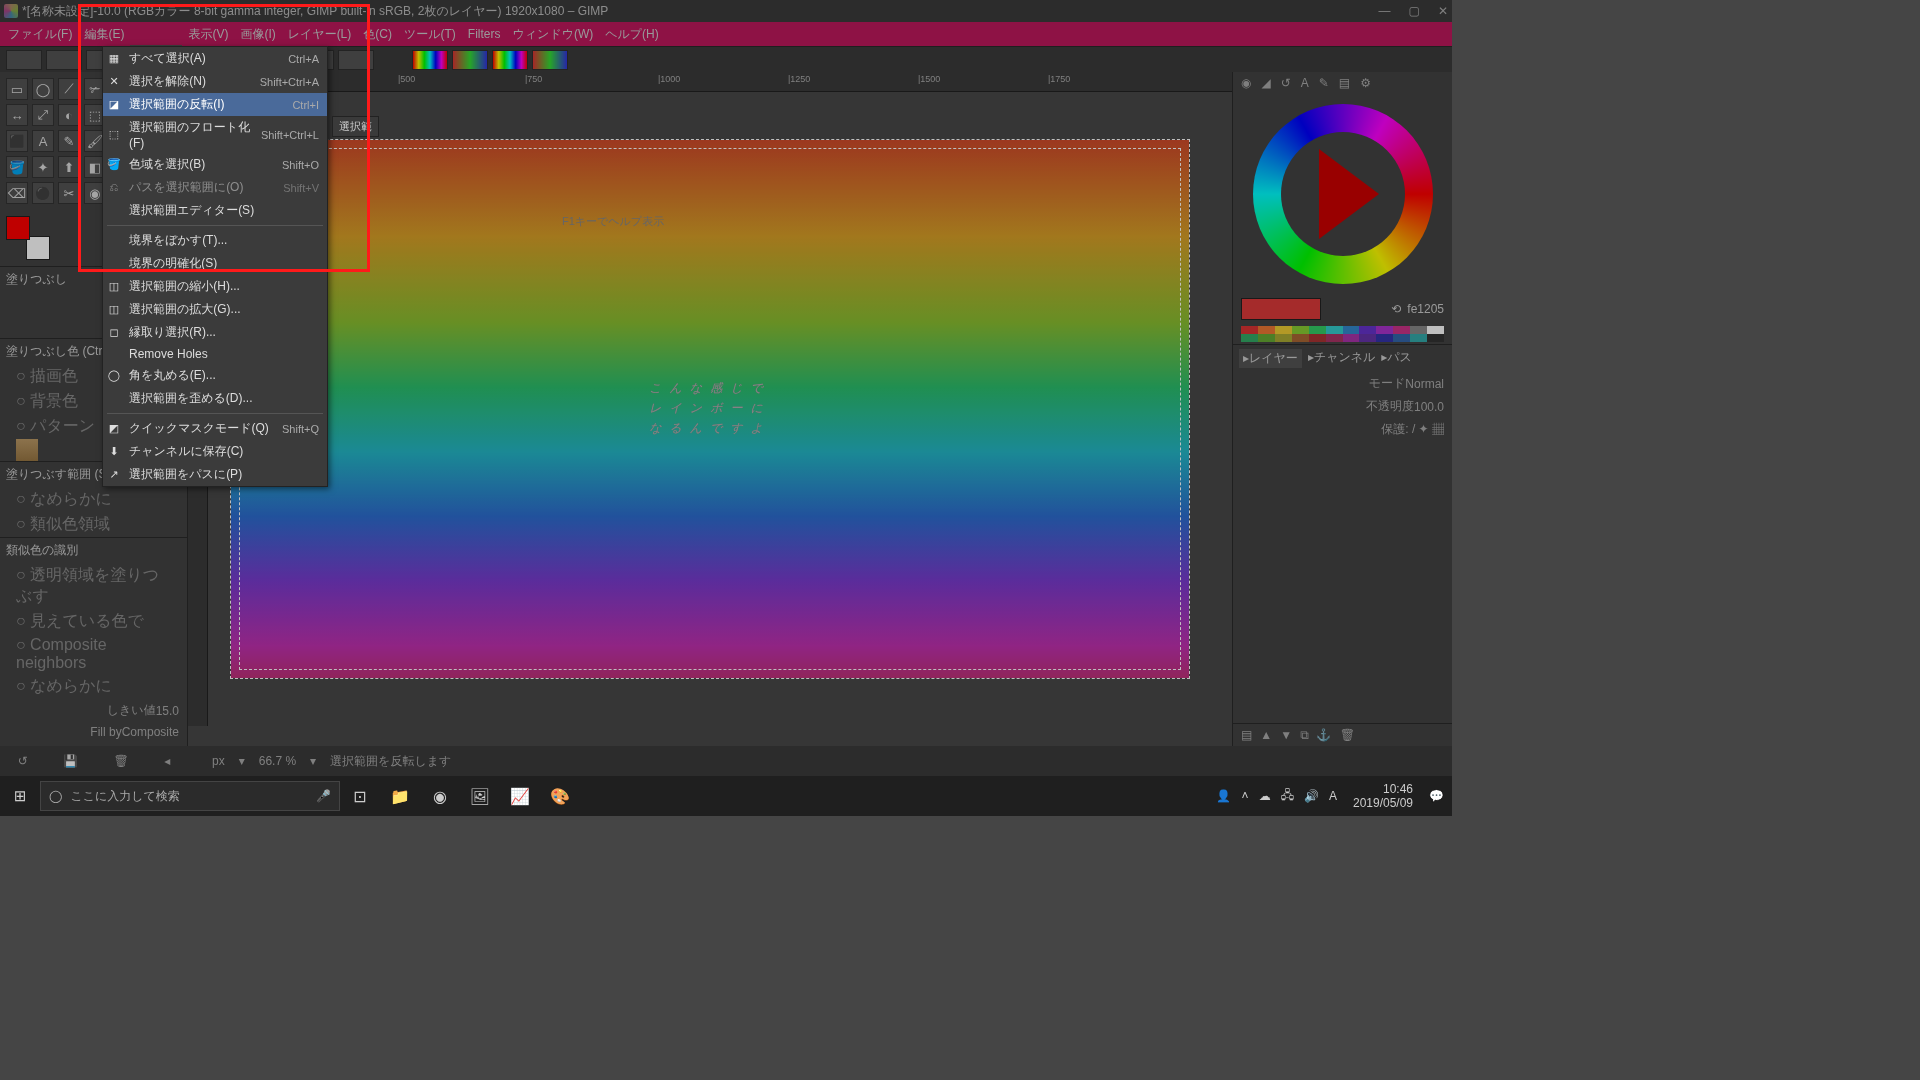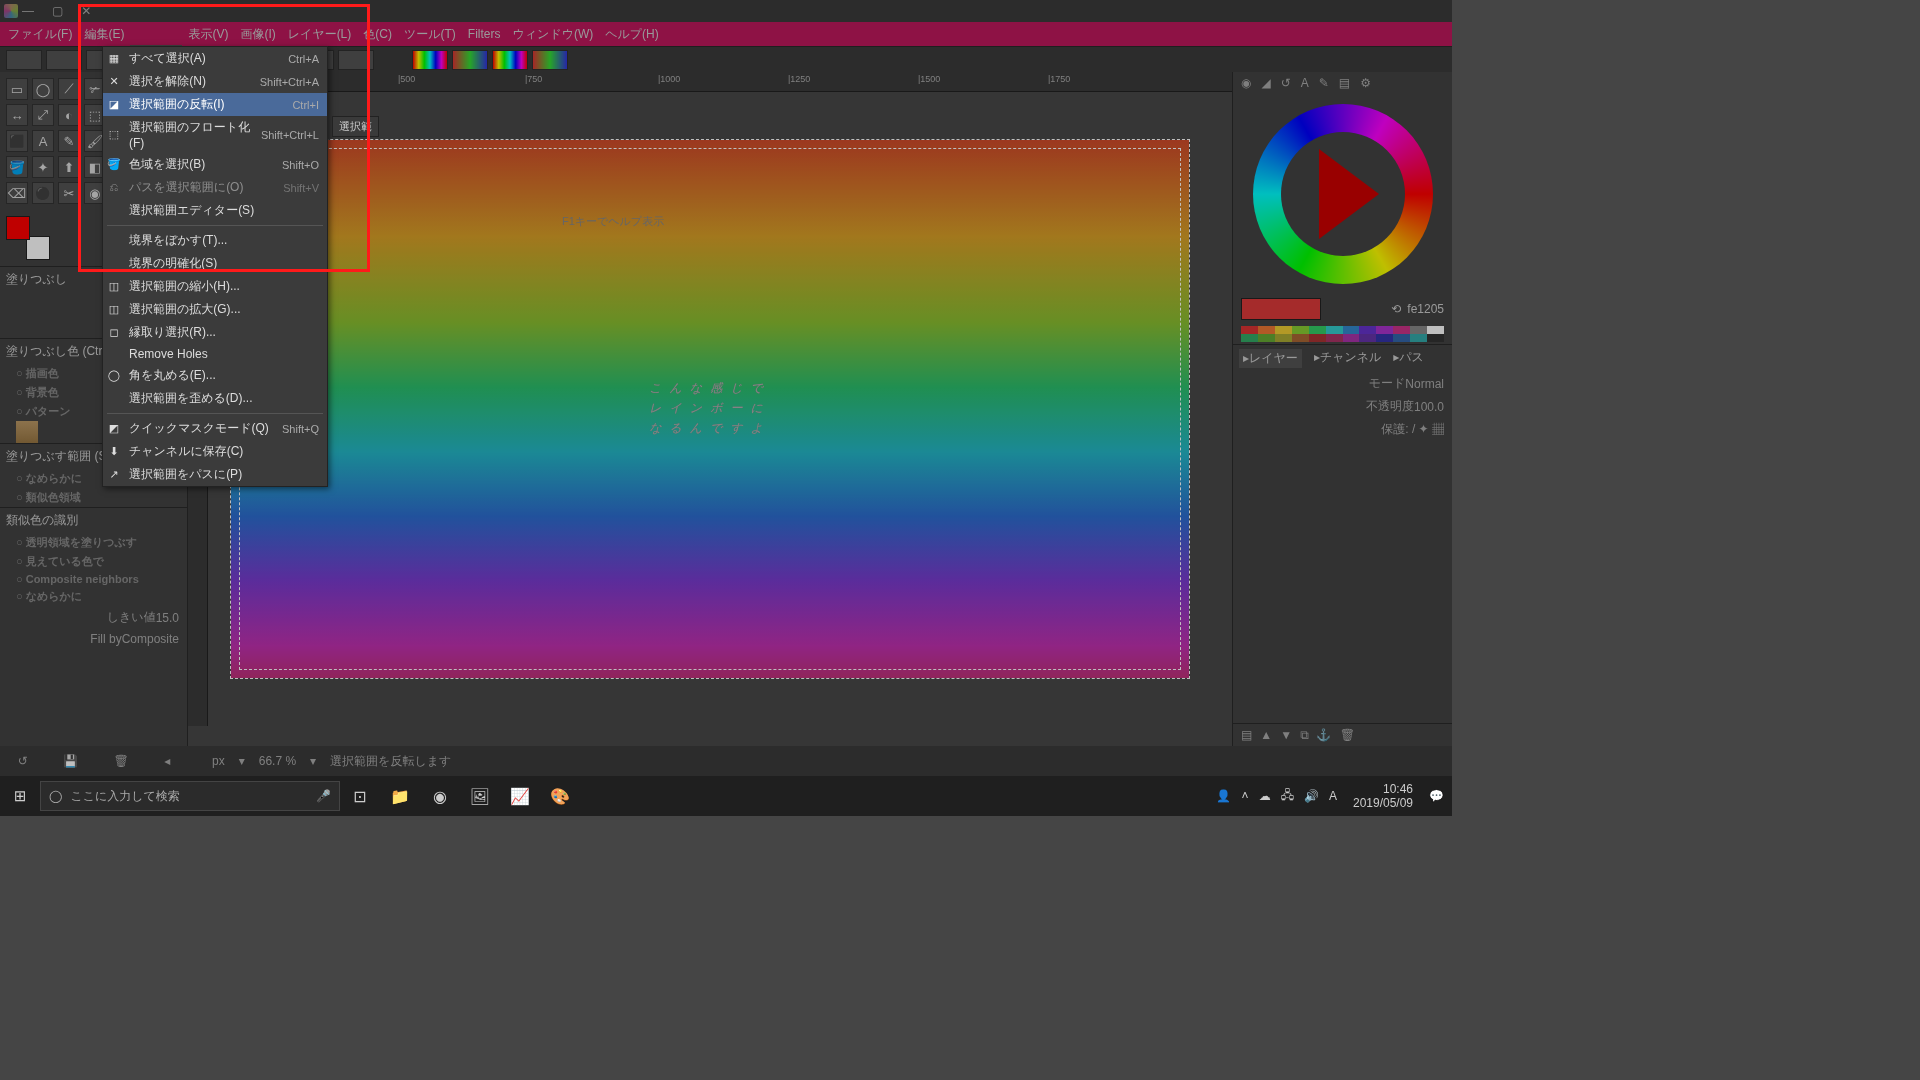--- a/index.html
+++ b/index.html
@@ -25,21 +25,21 @@
 .main { position:absolute; top:72px; bottom:30px; left:0; right:0; display:flex; }
 .leftdock { width:188px; background:#434343; display:flex; flex-direction:column; border-right:1px solid #2a2a2a; }
 .toolbox { display:grid; grid-template-columns:repeat(4,22px); gap:4px; padding:6px; }
 .toolbox .tool { width:22px; height:22px; background:#555; border:1px solid #333; display:flex; align-items:center; justify-content:center; color:#ddd; font-size:13px;}
 .fgbg { position:relative; width:44px; height:44px; margin:6px; }
 .fgbg .sw { position:absolute; width:24px; height:24px; border:1px solid #222; }
 .fg { background:#f00; top:0; left:0; }
 .bg { background:#fff; bottom:0; right:0; }
 .optlabel { padding:4px 6px; color:#ccc; border-top:1px solid #2a2a2a; }
 .optrow { display:flex; justify-content:flex-end; padding:3px 8px; color:#aaa; font-size:11px; align-items:center;}
-.optsub { padding:2px 16px; color:#888; font-size:11px;font-weight:bold;}
+.optsub { padding:2px 16px; color:#888; font-size:16px;}
 .thumb { width:22px;height:22px; background:linear-gradient(#b96,#974); margin-left:16px;}
 
 
 .canvasarea { flex:1; background:#484848; position:relative; overflow:hidden; }
 .ruler-h { position:absolute; top:0; left:20px; right:0; height:20px; background:#3b3b3b; border-bottom:1px solid #222; }
 .ruler-v { position:absolute; top:20px; left:0; bottom:20px; width:20px; background:#3b3b3b; border-right:1px solid #222;}
 .ruler-h span { position:absolute; top:2px; font-size:9px; color:#aaa;}
 .viewport { position:absolute; top:20px; left:20px; right:20px; bottom:20px; background:#494949; display:flex; align-items:center; justify-content:center;}
 .canvas { width:960px; height:540px; position:relative; border:1px dashed #fff; box-shadow:0 0 0 1px #000 inset;}
 .rainbow { position:absolute; inset:0; background:linear-gradient(180deg,#d14b2a 0%,#d8a027 18%,#8abf31 34%,#2bbf6d 46%,#24b7c7 58%,#2d6dd0 70%,#7a3bcf 82%,#c031b0 94%,#c0317a 100%); }
@@ -51,21 +51,21 @@
 .tabicons { display:flex; gap:10px; padding:4px 8px; color:#aaa; font-size:14px;}
 .colorwheel { height:200px; display:flex; align-items:center; justify-content:center;}
 .wheel { width:180px; height:180px; border-radius:50%; background:conic-gradient(from 90deg,#f00,#ff0,#0f0,#0ff,#00f,#f0f,#f00); position:relative;}
 .wheel::after { content:""; position:absolute; inset:28px; border-radius:50%; background:#434343;}
 .tri { position:absolute; top:50%; left:50%; width:0;height:0; border-left:60px solid #f00; border-top:45px solid transparent; border-bottom:45px solid transparent; transform:translate(-40%,-50%); z-index:2; filter:brightness(.8);}
 .swbar { display:flex; align-items:center; gap:6px; padding:4px 8px; }
 .swbar .csw { width:80px; height:22px; background:#dd3a3a; border:1px solid #222;}
 .palette { padding:2px 8px;}
 .palette .prow { display:flex; height:8px;}
 .palette .pc { flex:1;}
-.tabsrow { display:flex; gap:12px; padding:4px 6px; border-top:1px solid #2a2a2a; font-size:11px;}
+.tabsrow { display:flex; gap:6px; padding:4px 6px; border-top:1px solid #2a2a2a; font-size:11px;}
 .tabsrow span.active { background:#555; padding:1px 4px;}
 .layerrow { display:flex; align-items:center; gap:8px; padding:4px 8px;}
 .eye { width:14px; height:14px; border:1px solid #888; border-radius:50%;}
 .lthumb { width:26px; height:18px; background:linear-gradient(90deg,#f00,#ff0,#0f0,#0ff,#00f,#f0f); border:1px solid #222;}
 .lthumb.sel { outline:2px solid #fff;}
 .layerbtns { display:flex; gap:8px; padding:4px 8px; border-top:1px solid #2a2a2a; color:#aaa; margin-top:auto; font-size:13px;}
 
 
 .statusbar { position:absolute; left:0; right:0; bottom:0; height:30px; background:#3b3b3b; display:flex; align-items:center; padding:0 10px; gap:14px; color:#aaa; font-size:11px;}
 .leftstatus { position:absolute; left:0; bottom:0; width:188px; height:30px; background:#3b3b3b; display:flex; align-items:center; justify-content:space-around; color:#aaa; font-size:14px; z-index:3;}
@@ -92,20 +92,21 @@
 .taskbar .clock { text-align:right; font-size:11px; line-height:1.2; padding:0 6px;}
 
 .statusbar, .leftstatus { bottom:40px; }
 .main { bottom:70px; }
 </style>
 </head>
 <body>
 
 <div class="titlebar">
   <div class="logo"></div>
+  <div class="title">*[名称未設定]-10.0 (RGBカラー 8-bit gamma integer, GIMP built-in sRGB, 2枚のレイヤー) 1920x1080 – GIMP</div>
   <div class="winbtns">
     <span>—</span>
     <span>▢</span>
     <span>✕</span>
   </div>
 </div>
 
 <div class="menubar" id="menubar">
     <span class="mitem">ファイル(F)</span>
     <span class="mitem">編集(E)</span>

